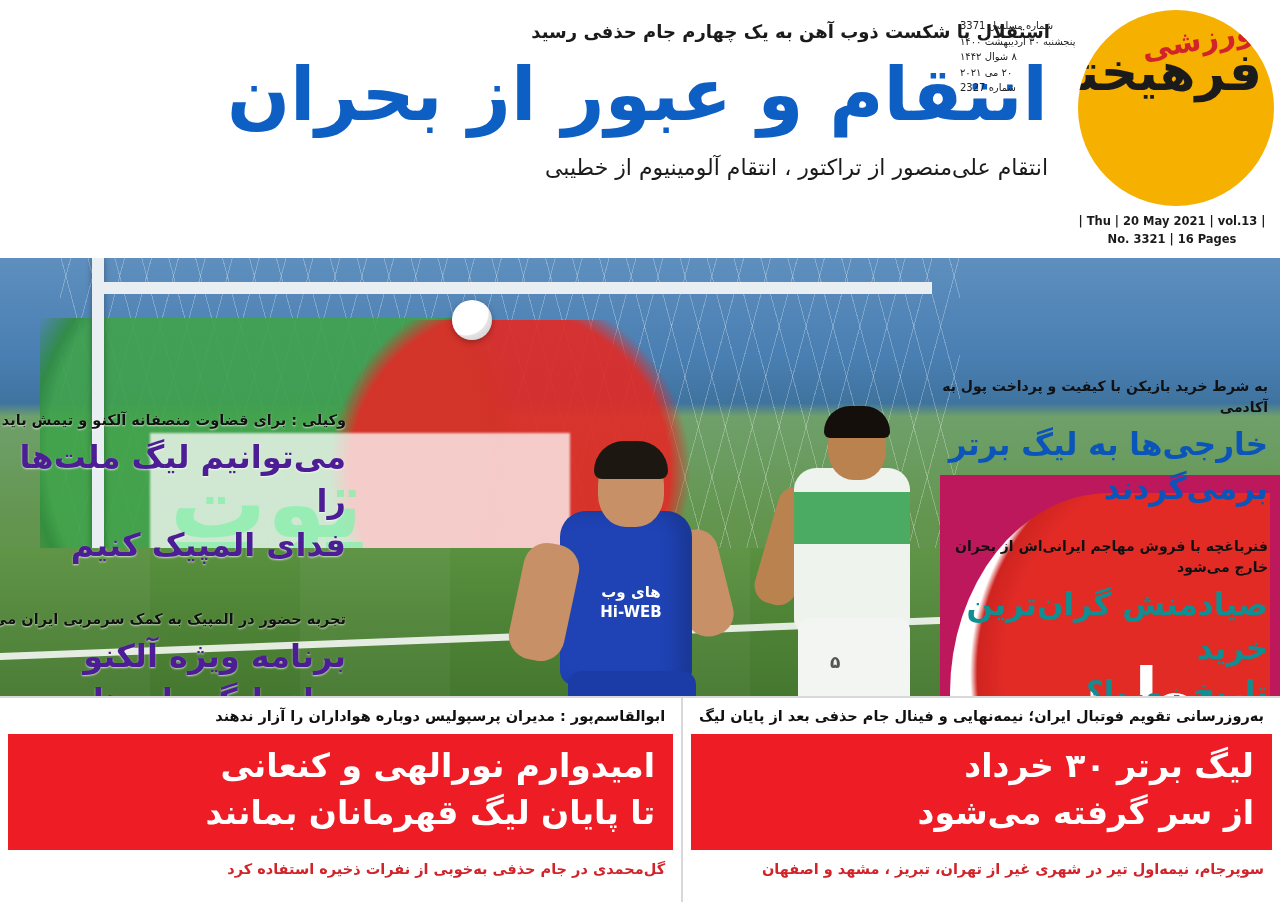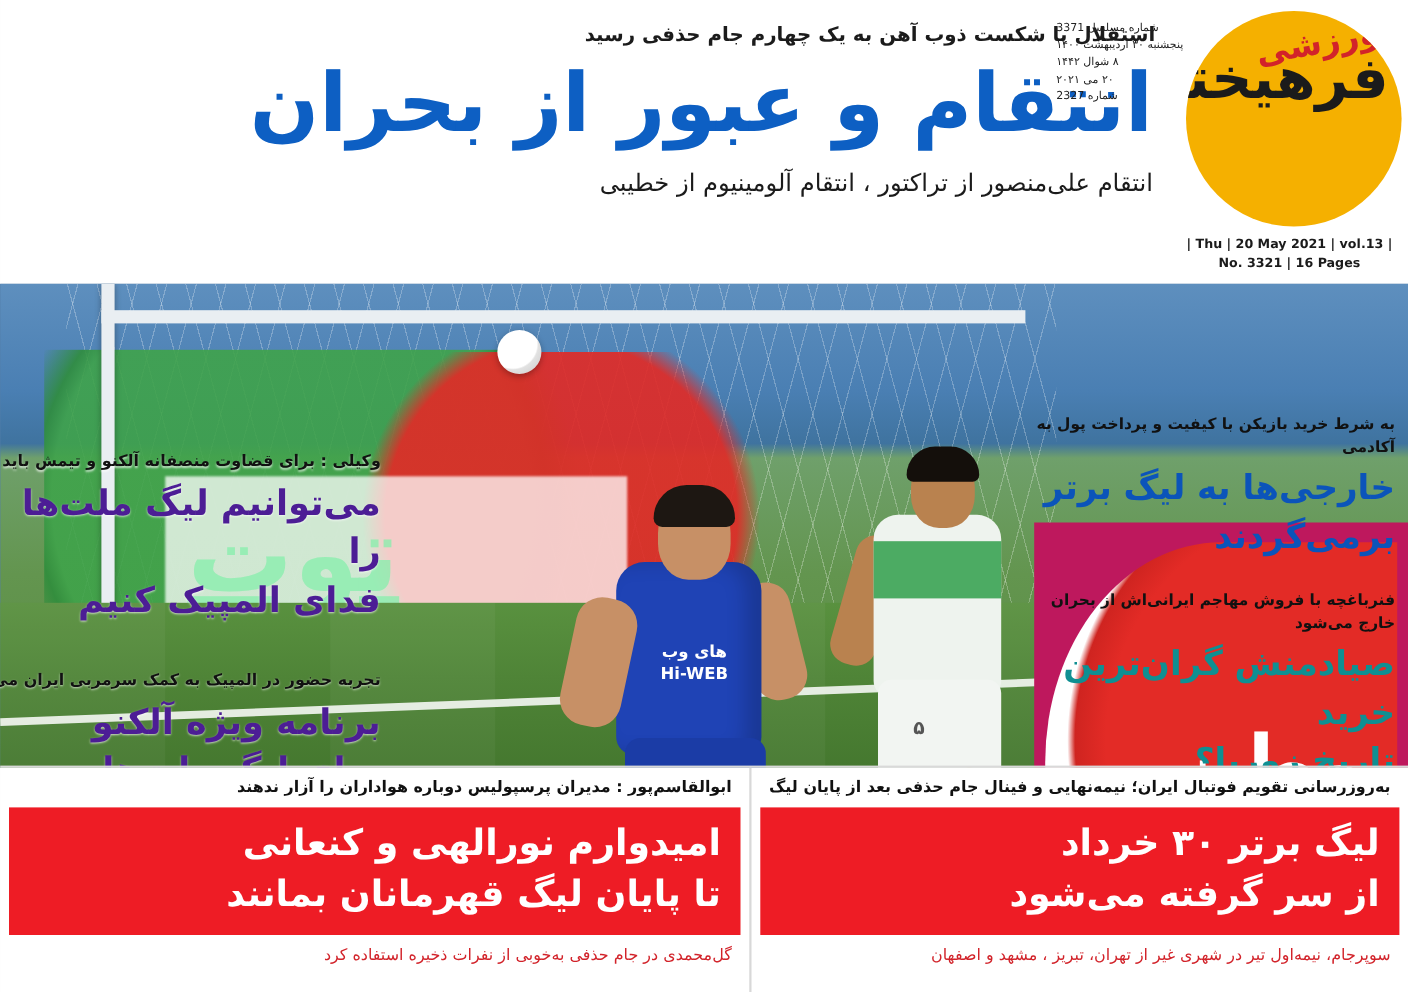--- a/index.html
+++ b/index.html
@@ -392,21 +392,21 @@
     color: #ffffff;
     font-size: 33px;
     font-weight: bold;
     text-align: right;
     direction: rtl;
     line-height: 1.42;
     padding: 9px 18px 0 14px;
     white-space: nowrap;
   }
   .bt-foot {
-    font-size: 14.5px; font-weight: normal; color: #d2232a;
+    font-size: 14.5px; font-weight: bold; color: #d2232a;
     text-align: right; direction: rtl;
     padding: 9px 16px 0 14px;
     line-height: 1.5;
   }
   .hr-top {
     position: absolute;
     top: 696px; left: 0; width: 1280px; height: 2px;
     background: #d9d9d9;
   }
 </style>

